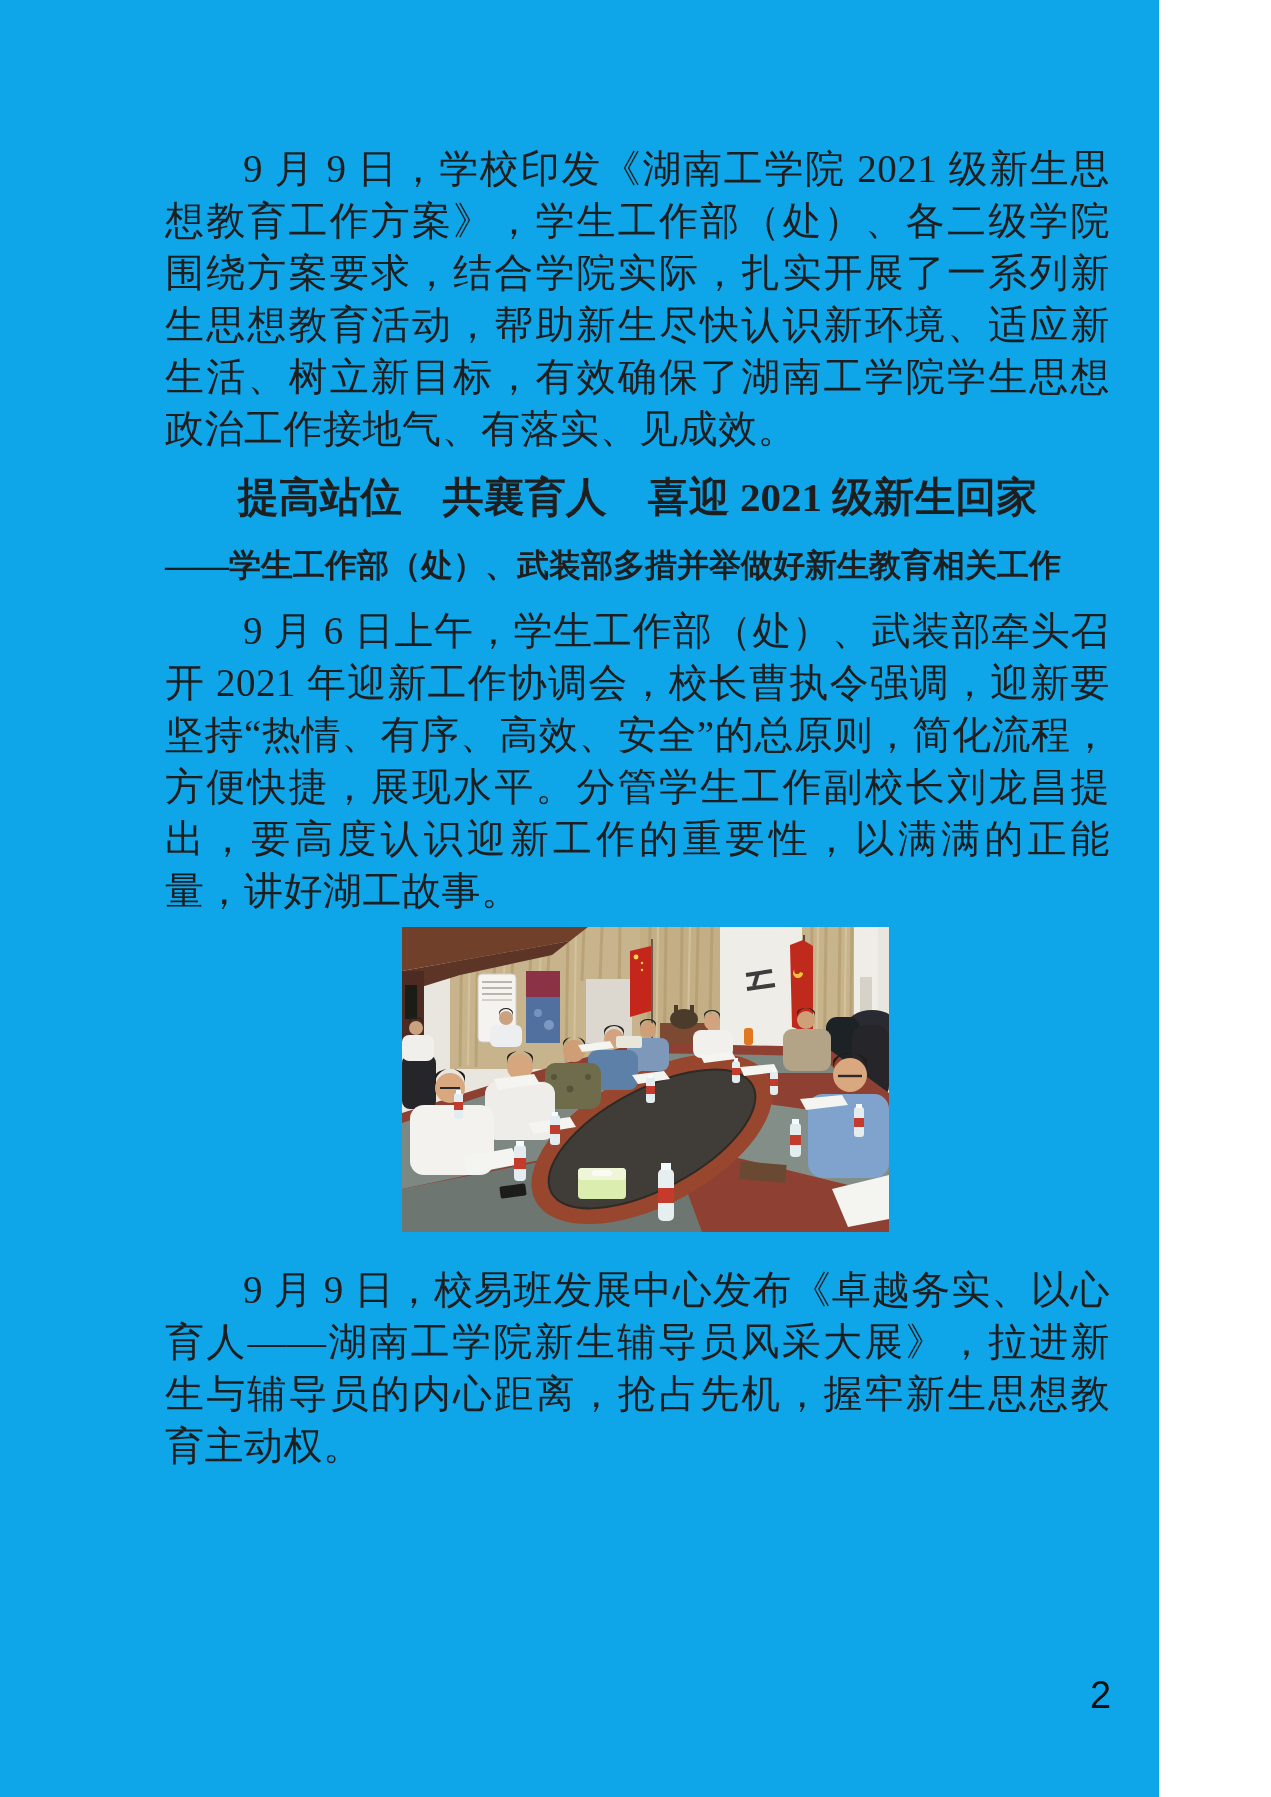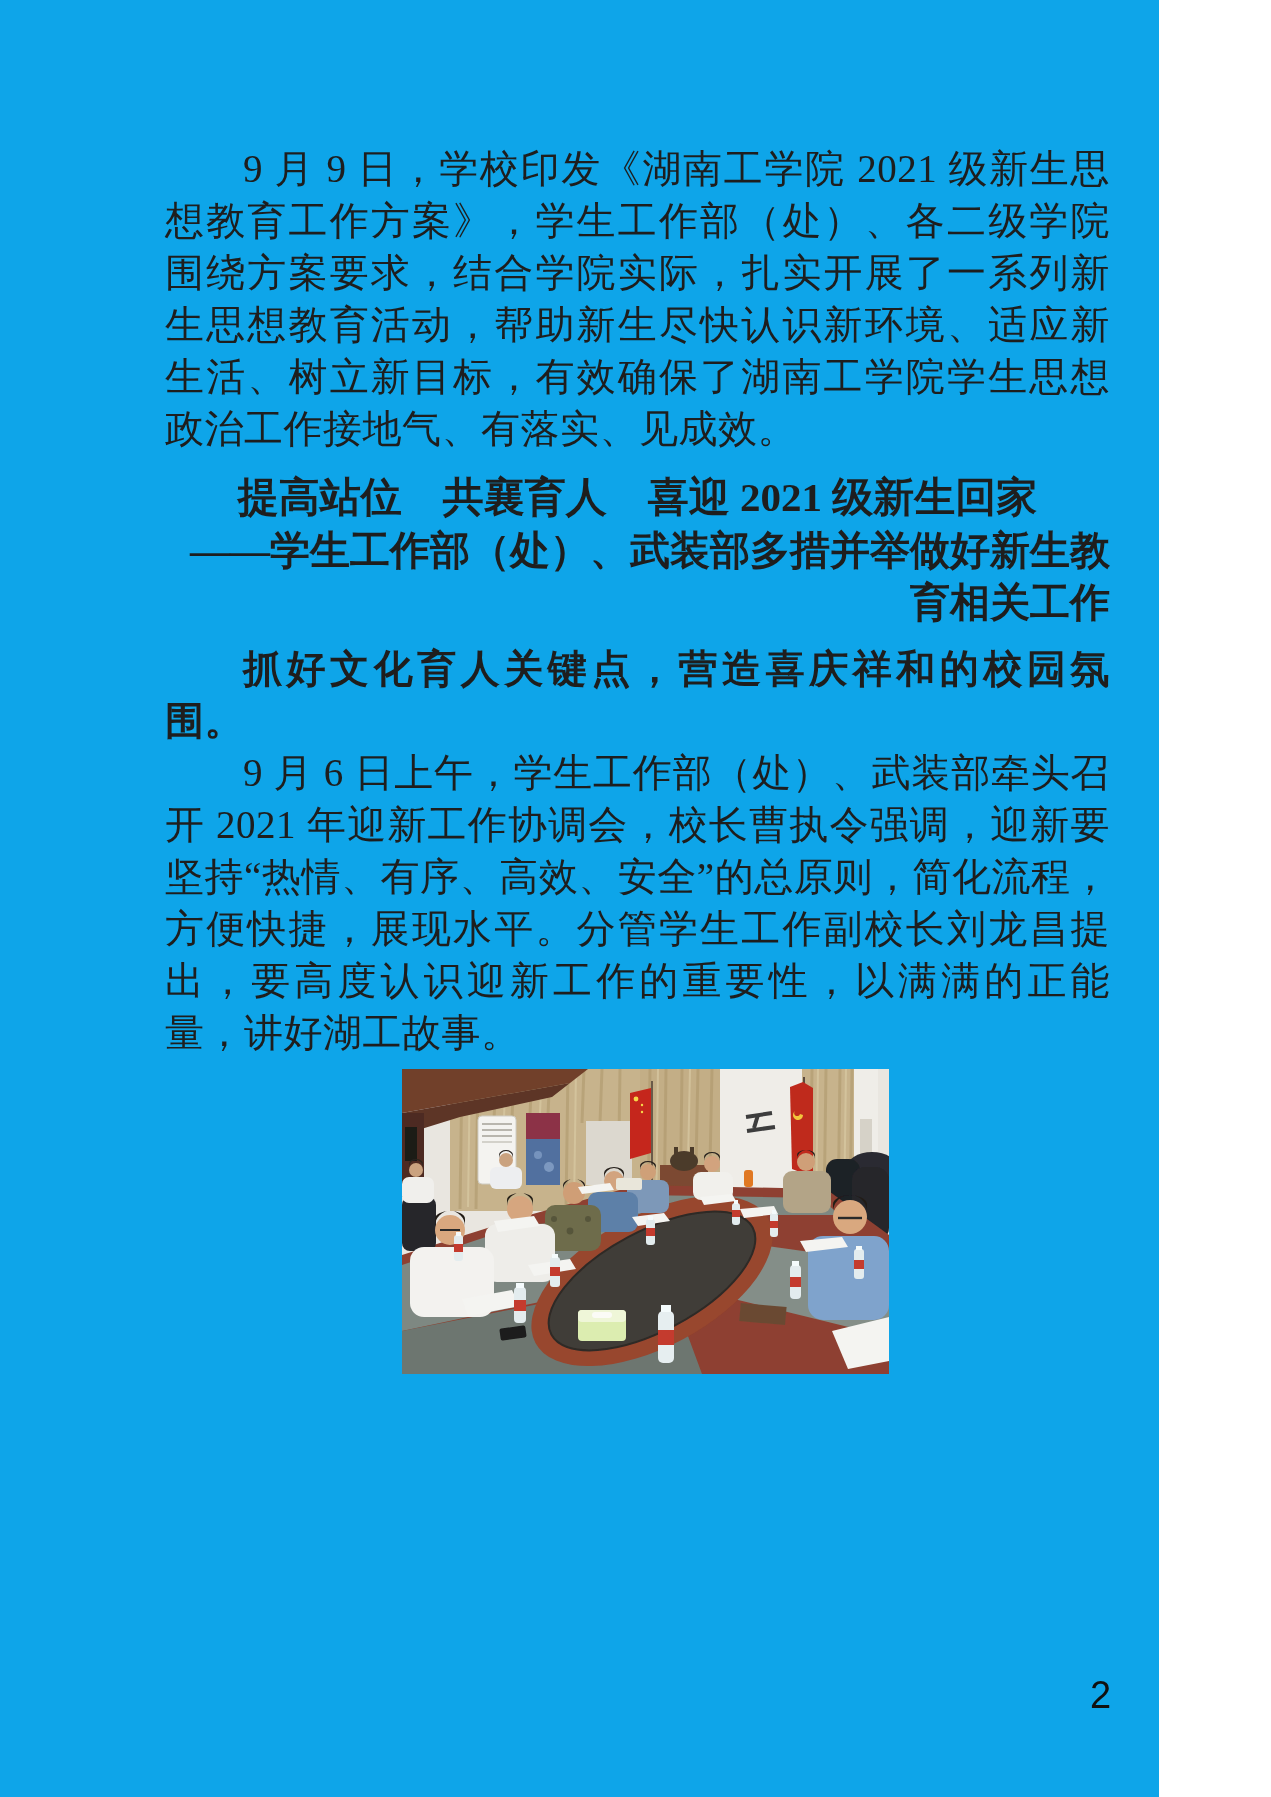--- a/index.html
+++ b/index.html
@@ -24,25 +24,25 @@
   }
   .heading{
     margin:16px 0 1px 0;
     font-size:41px;
     line-height:52px;
     font-weight:700;
     text-align:center;
     text-indent:0;
   }
   .subheading{
-    margin:2px 0 14px 0;
-    font-size:40px;
+    margin:16px 0 14px 0;
+    font-size:32px;
     line-height:52px;
     font-weight:700;
-    text-align:right;
+    text-align:left;
     text-indent:0;
   }
   .bold-line{font-weight:700;}
   figure.photo{
     margin:10px 0 32px 237px;
     padding:0;
     width:487px;height:305px;
     line-height:0;
   }
   .page-number{
@@ -58,21 +58,20 @@
 
 <div class="page">
   <div class="content">
 
     <p>9 月 9 日，学校印发《湖南工学院 2021 级新生思想教育工作方案》，学生工作部（处）、各二级学院围绕方案要求，结合学院实际，扎实开展了一系列新生思想教育活动，帮助新生尽快认识新环境、适应新生活、树立新目标，有效确保了湖南工学院学生思想政治工作接地气、有落实、见成效。</p>
 
     <h1 class="heading">提高站位　共襄育人　喜迎 2021 级新生回家</h1>
     <h2 class="subheading">——学生工作部（处）、武装部多措并举做好新生教育相关工作</h2>
 
 
-    <p class="bold-line">抓好文化育人关键点，营造喜庆祥和的校园氛围。</p>
 
     <p>9 月 6 日上午，学生工作部（处）、武装部牵头召开 2021 年迎新工作协调会，校长曹执令强调，迎新要坚持“热情、有序、高效、安全”的总原则，简化流程，方便快捷，展现水平。分管学生工作副校长刘龙昌提出，要高度认识迎新工作的重要性，以满满的正能量，讲好湖工故事。</p>
 
     <figure class="photo">
       <svg viewBox="0 0 487 305" width="487" height="305" xmlns="http://www.w3.org/2000/svg">
         <defs>
           <filter id="soft" x="-2%" y="-2%" width="104%" height="104%">
             <feGaussianBlur stdDeviation="0.6"></feGaussianBlur>
           </filter>
         </defs>
@@ -309,17 +308,18 @@
             <g>
               <rect x="452" y="180" width="10" height="30" rx="3" fill="#e3ecee"></rect>
                 <rect x="452" y="191" width="10" height="9" fill="#c43a2e"></rect>
                 <rect x="454" y="177" width="6" height="4" fill="#f4fbfc"></rect>
             </g>
           </g>
         </g>
       </svg>
     </figure>
 
+    <p>9 月 9 日，校易班发展中心发布《卓越务实、以心育人——湖南工学院新生辅导员风采大展》，拉进新生与辅导员的内心距离，抢占先机，握牢新生思想教育主动权。</p>
 
   </div>
 
   <div class="page-number">2</div>
 </div>
 
 </body></html>

